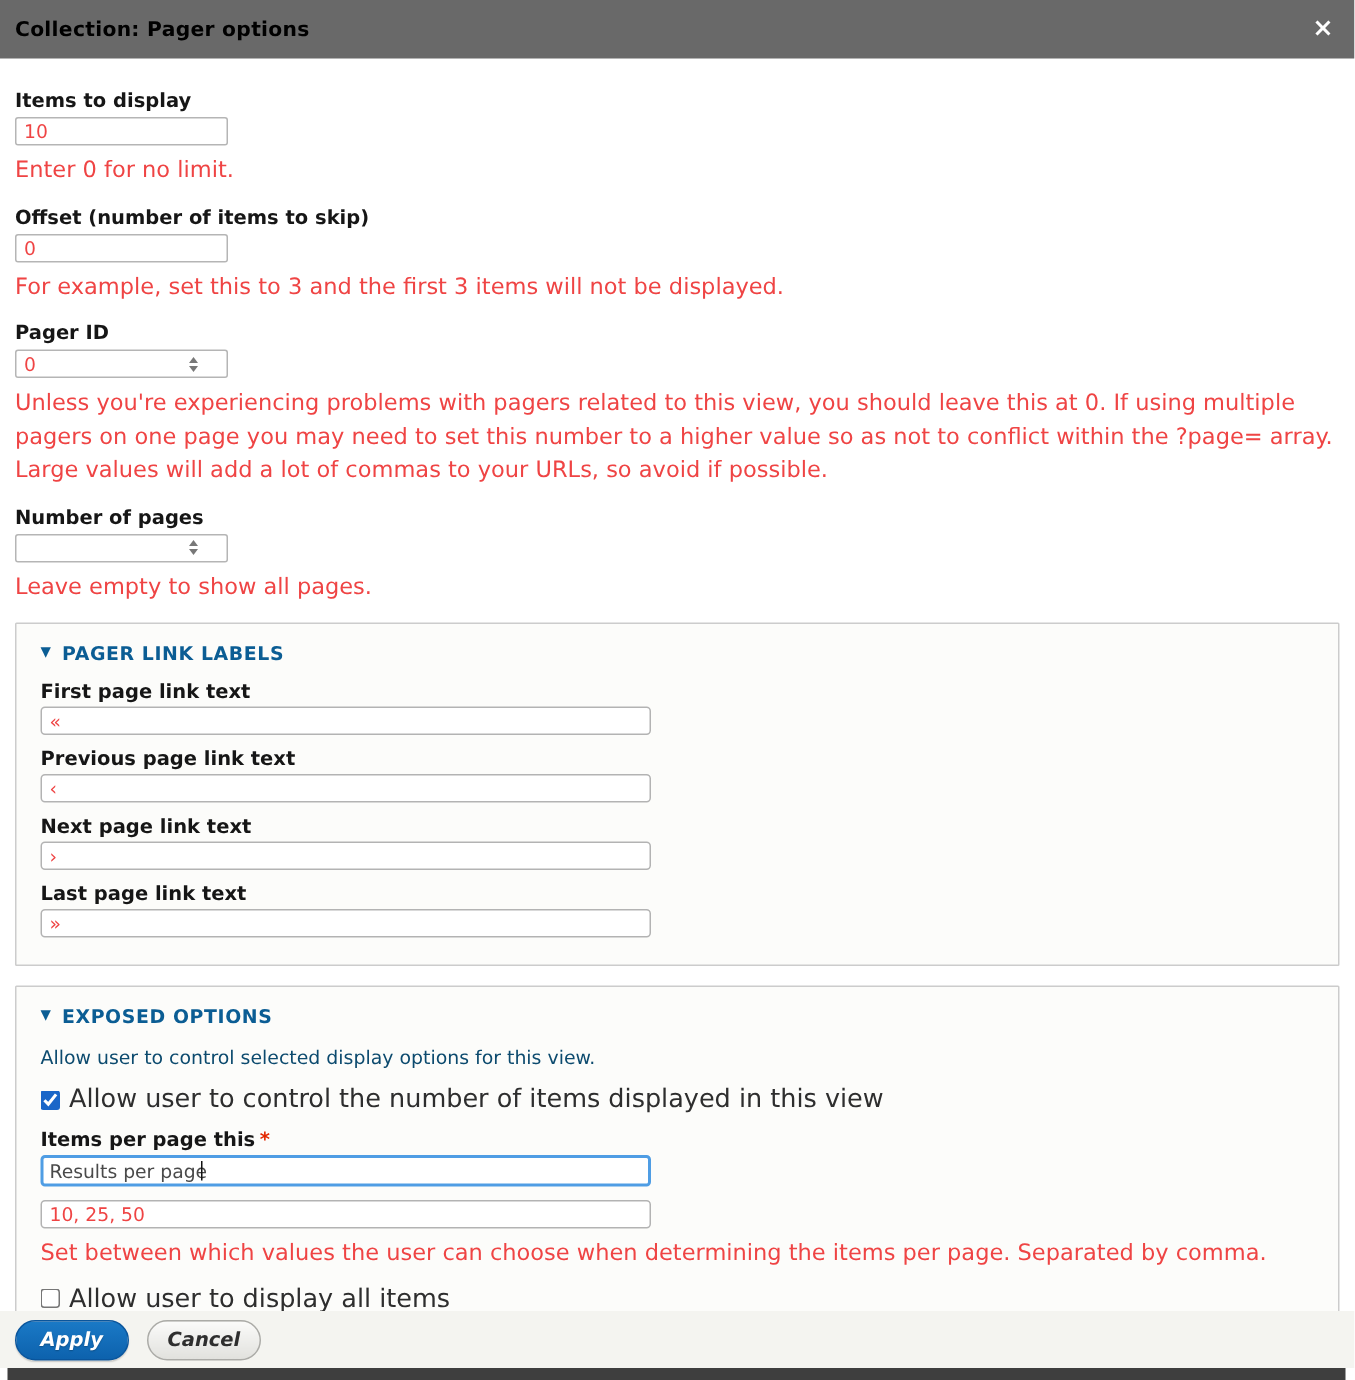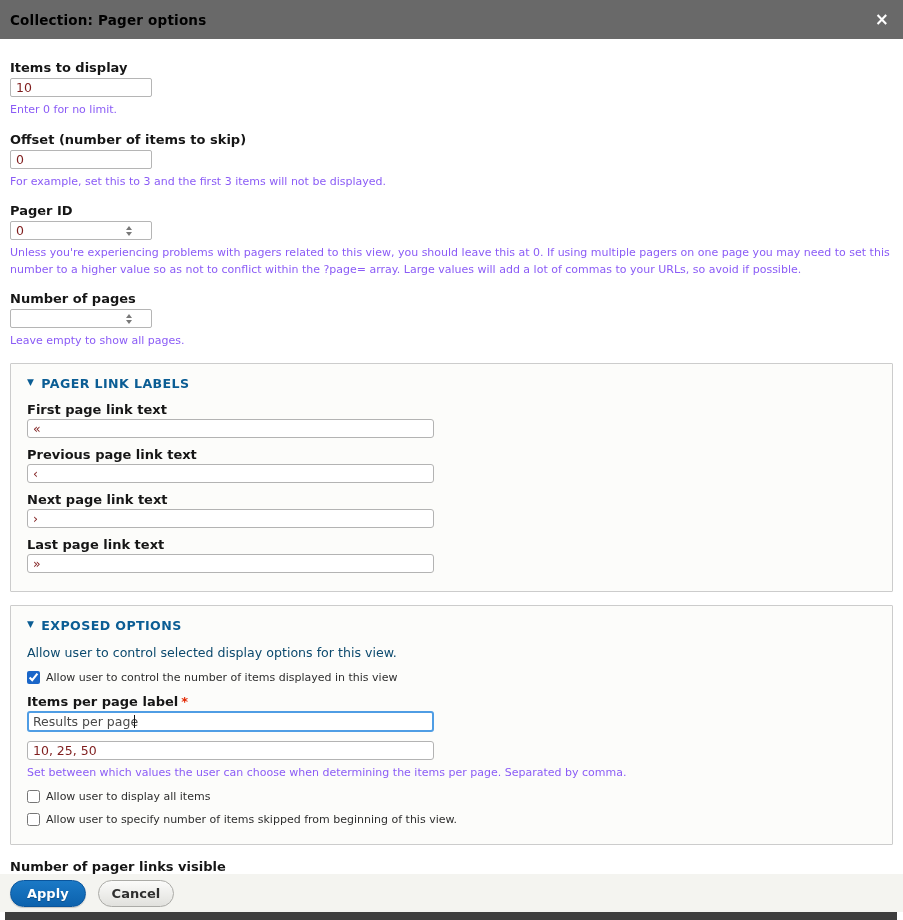--- a/index.html
+++ b/index.html
@@ -21,26 +21,26 @@
     line-height:1; cursor:pointer; padding:0; font-family:inherit;
   }
   
   .content { padding:21px 10px 0 10px; }
   .form-item { margin-bottom:13px; }
   .form-item > label {
     display:block; font-weight:700; font-size:13px; color:#161616; margin-bottom:3px;
   }
   input.text {
     height:19px; border:1px solid #b5b5b5; border-radius:2px; background:#fff;
-    padding:1px 5px; font-size:12.5px; color:#7f1d1d; font-family:inherit;
+    padding:1px 5px; font-size:12.5px; color:#ef4444; font-family:inherit;
   }
   input.small { width:142px; }
   input.wide  { width:407px; border-radius:3px; border-color:#b3b3b3; }
   .description {
-    font-size:11px; color:#8b5cf6; margin-top:5px; line-height:1.5; max-width:887px;
+    font-size:15px; color:#ef4444; margin-top:5px; line-height:1.5; max-width:887px;
   }
   .num-wrap { position:relative; display:inline-block; }
   .spin { position:absolute; right:20px; top:50%; transform:translateY(-50%);
           display:flex; flex-direction:column; gap:2px; pointer-events:none; }
   .spin i { display:block; width:0; height:0;
             border-left:3.5px solid transparent; border-right:3.5px solid transparent; }
   .spin .up   { border-bottom:4px solid #787878; }
   .spin .down { border-top:4px solid #787878; }
   
   .fieldset {
@@ -51,35 +51,35 @@
             padding:2px 0 11px 0; cursor:pointer; display:flex; align-items:center; }
   .legend .arrow { font-size:9px; margin-right:7px; position:relative; top:-1px; }
   .fieldset .form-item { margin-bottom:9px; }
   .fieldset .form-item:last-child { margin-bottom:0; }
   .fieldset .form-item > label { margin-bottom:2px; }
   .fieldset-desc { font-size:12.6px; color:#0c4a6e; margin:1px 0 11px 0; }
   .checkbox-item { display:flex; align-items:center; margin:0 0 10px 0; }
   .checkbox-item input[type=checkbox] {
     width:13px; height:13px; margin:0 6px 0 0; accent-color:#1a66c8;
   }
-  .checkbox-item label { font-size:11px; color:#2e2e2e; }
+  .checkbox-item label { font-size:17px; color:#2e2e2e; }
   .req { color:#e32700; font-weight:700; margin-left:3px; }
   .focus-wrap { position:relative; display:inline-block; }
   input.focused {
     border:2px solid #4f9de4; border-radius:3px; height:21px; padding:0 4px;
     outline:none; color:#4a4a4a;
   }
   .caret { position:absolute; left:107px; top:4px; width:1px; height:13px; background:#111; }
   
   .footer {
     position:absolute; left:0; right:0; bottom:8px; height:38px;
     background:#f4f4f0; display:flex; align-items:center; gap:12px; padding-left:10px;
   }
   .btn { border-radius:15px; font-weight:700; font-size:13px; font-family:inherit;
-         cursor:pointer; padding:5px 16px; }
+         cursor:pointer; padding:5px 16px;font-style:italic; }
   .btn-apply {
     background:linear-gradient(#1a79c6,#0d62ad); border:1px solid #0a559c; color:#fff;
     box-shadow:0 1px 1px rgba(0,0,0,0.18); text-shadow:0 1px 1px rgba(0,0,0,0.25);
   }
   .btn-cancel {
     background:linear-gradient(#fbfbfa,#e1e1dd); border:1px solid #ababa7; color:#2e2e2e;
     padding:5px 13px;
   }
   .bottom-strip { position:absolute; bottom:0; left:5px; width:892px; height:8px; background:#3e3e3e; }
 </style>
@@ -160,21 +160,21 @@
         <span>EXPOSED OPTIONS</span>
       </div>
       <div class="fieldset-desc">Allow user to control selected display options for this view.</div>
 
       <div class="checkbox-item">
         <input type="checkbox" checked="checked" style="">
         <label>Allow user to control the number of items displayed in this view</label>
       </div>
 
       <div class="form-item">
-        <label><span>Items per page label</span><span class="req">*</span></label>
+        <label><span>Items per page this</span><span class="req">*</span></label>
         <span class="focus-wrap">
           <input class="text wide focused" value="Results per page" style="">
           <span class="caret"></span>
         </span>
       </div>
 
       <div class="form-item">
         <input class="text wide" value="10, 25, 50" style="">
         <div class="description">Set between which values the user can choose when determining the items per page. Separated by comma.</div>
       </div>

